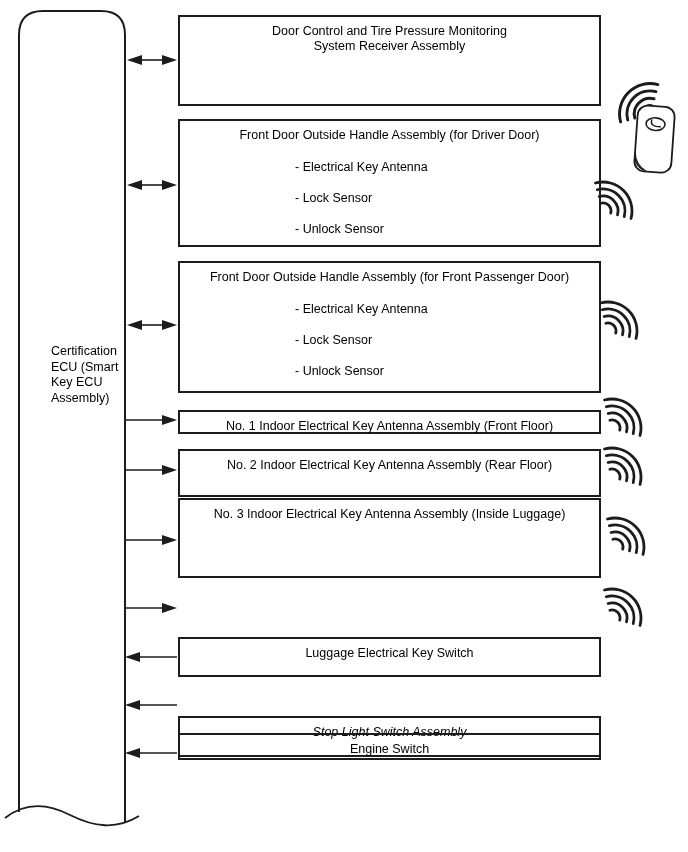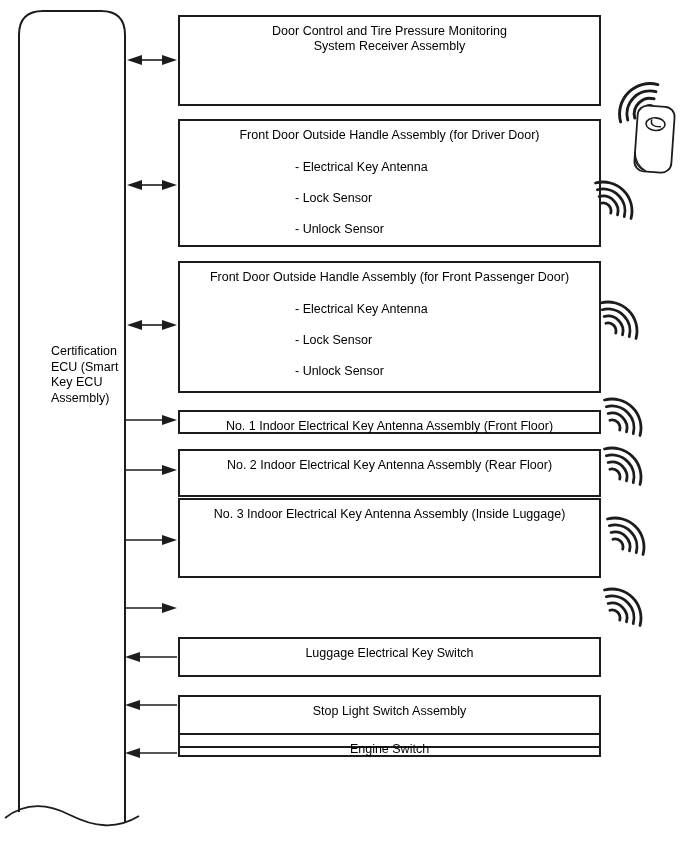--- a/index.html
+++ b/index.html
@@ -142,21 +142,21 @@
 
   <div class="nbox" style="top:498px;height:80px;">
     <div class="btitle">No. 3 Indoor Electrical Key Antenna Assembly (Inside Luggage)</div>
   </div>
 
 
   <div class="nbox" style="top:637px;height:40px;">
     <div class="btitle">Luggage Electrical Key Switch</div>
   </div>
 
-  <div class="nbox" style="top:695px;height:53px;">
+  <div class="nbox" style="top:716px;height:44px;font-style:italic;">
     <div class="btitle">Stop Light Switch Assembly</div>
   </div>
 
   <div class="nbox" style="top:733px;height:24px;">
     <div class="btitle">Engine Switch</div>
   </div>
 
 </div>
 
 </body></html>

